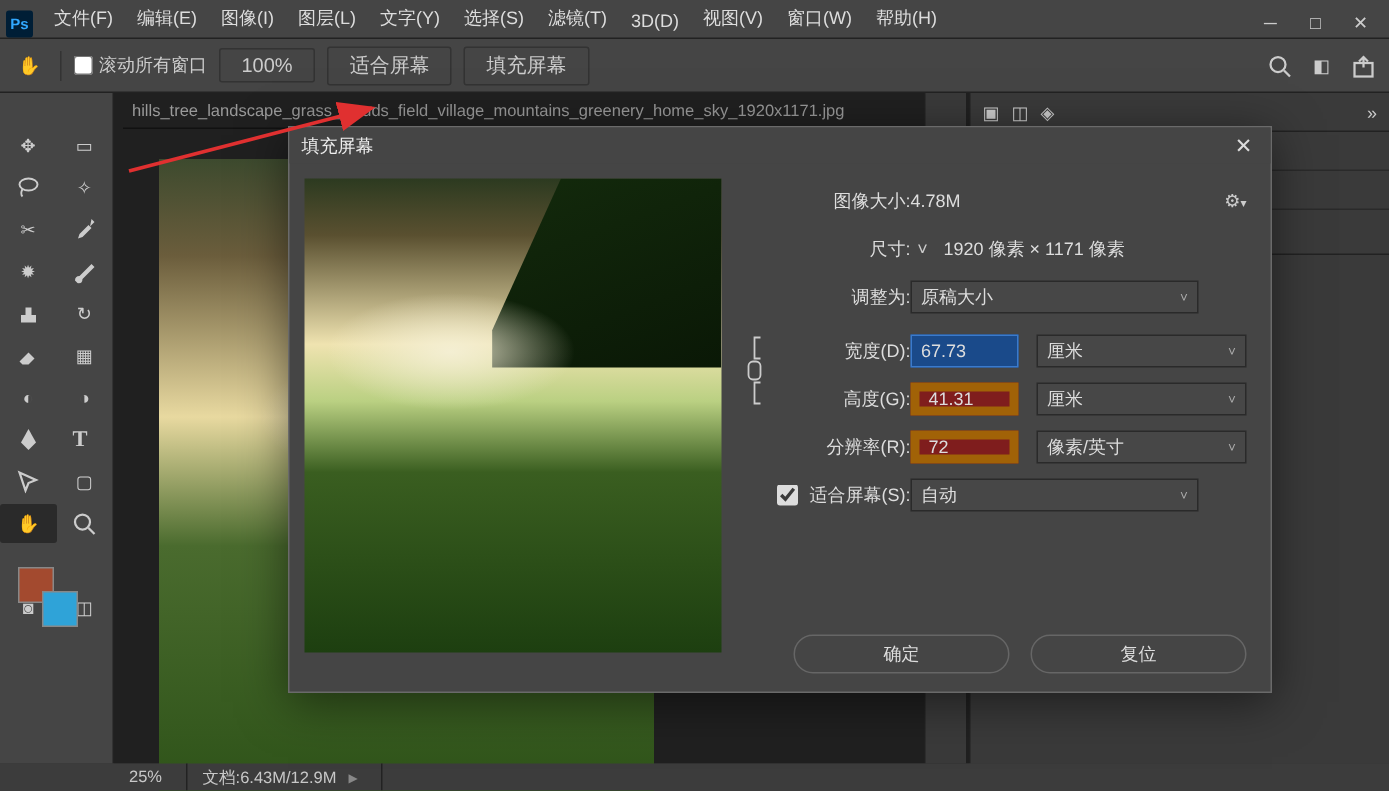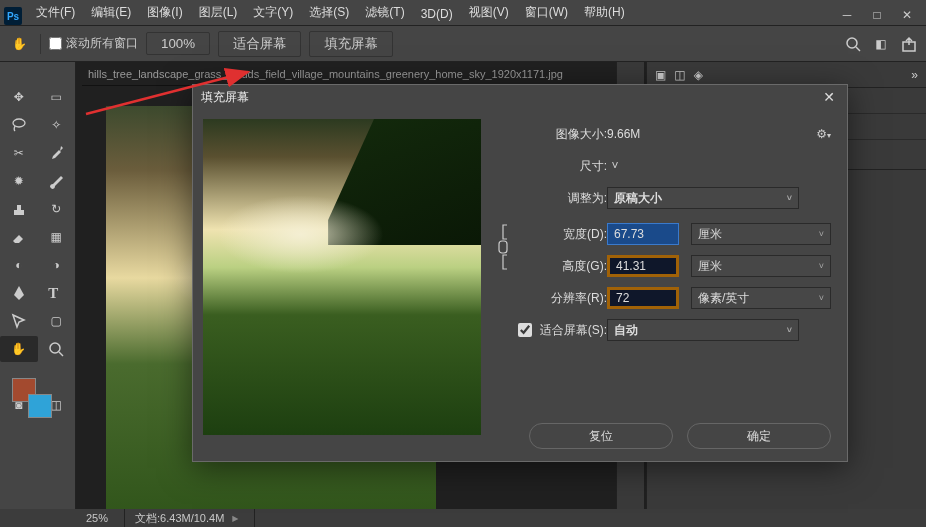--- a/index.html
+++ b/index.html
@@ -49,24 +49,24 @@
 .dlg-body { position: absolute; top: 24px; left: 0; right: 0; bottom: 0; padding: 10px; display: flex; gap: 12px; }
 .dlg-preview { width: 292px; height: 316px; background: linear-gradient(180deg, #2c3a20 0%, #5a5030 12%, #efe3b0 35%, #bad082 47%, #3a5e20 62%, #1d3f10 100%); position: relative; overflow: hidden; }
 .dlg-preview .mtn2 { position:absolute; top:0; right:0; width:55%; height:40%; background: linear-gradient(160deg, #132a0c, #0a1806); clip-path: polygon(0 80%, 30% 0, 100% 0, 100% 100%, 0 100%); }
 .dlg-preview .cloud2 { position: absolute; left: 5%; top: 24%; width: 60%; height: 25%; background: radial-gradient(ellipse, rgba(245,240,215,0.9), transparent 70%); border-radius: 50%; }
 .dlg-form { flex: 1; padding: 4px 6px 0 0; }
 .dlg-row { display: flex; align-items: center; margin-bottom: 10px; height: 22px; }
 .dlg-label { width: 114px; text-align: right; color: #ddd; font-size: 12px; }
 .dlg-val { color: #ddd; font-size: 12px; }
 .dlg-gear { margin-left: auto; color: #ccc; }
 .dlg-dim-toggle { width: 16px; height: 16px; display: inline-flex; align-items: center; justify-content: center; margin-right: 6px; color: #ccc; }
-.dlg-input { width: 72px; height: 22px; background: #0f172a; border: 3px solid #a16207; color: #ddd; padding: 0 6px; font-size: 12px; }
+.dlg-input { width: 72px; height: 22px; background: #7f1d1d; border: 6px solid #a16207; color: #ddd; padding: 0 6px; font-size: 12px; }
 .dlg-input.hl { background: #1a4a8a; border: 1px solid #3a7acc; }
 .dlg-select { width: 140px; height: 22px; background: #474747; border: 1px solid #2a2a2a; color: #ddd; font-size: 12px; padding: 0 6px; display: flex; align-items: center; justify-content: space-between; }
-.dlg-select.wide { width: 192px; font-weight: bold; }
+.dlg-select.wide { width: 192px; }
 .dlg-select .arr { font-size: 9px; color: #aaa; }
 .dlg-link { position: absolute; left: 300px; top: 112px; color: #ccc; }
 .dlg-check { width: 14px; height: 14px; accent-color: #ddd; margin-right: 2px; }
 .dlg-btns { position: absolute; bottom: 12px; right: 16px; display: flex; gap: 14px; }
 .dlg-btn { width: 144px; height: 26px; border: 1px solid #666; border-radius: 13px; background: #454545; color: #ddd; display: flex; align-items: center; justify-content: center; }
 
 
 .arrow-svg { position: absolute; left: 80px; top: 62px; width: 180px; height: 58px; pointer-events: none; z-index: 50; }
 </style>
 </head>
@@ -216,44 +216,45 @@
       <span style="color:#ccc">🔒</span>
     </div>
   </div>
 </div>
 
 <div class="statusbar">
   <div class="status-seg" style="margin-left:76px">
       <span>25%</span>
     </div>
   <div class="status-seg">
-      <span>文档:6.43M/10.4M</span>
+      <span>文档:6.43M/12.9M</span>
       <span class="status-arrow">▶</span>
     </div>
 </div>
 
 <div class="dialog">
   <div class="dlg-title">
     <span>填充屏幕</span>
     <div class="dlg-close">✕</div>
   </div>
   <div class="dlg-body">
     <div class="dlg-preview">
       <div class="mtn2"></div>
         <div class="cloud2"></div>
     </div>
     <div class="dlg-form">
       <div class="dlg-row">
         <div class="dlg-label">图像大小:</div>
-        <div class="dlg-val">9.66M</div>
+        <div class="dlg-val">4.78M</div>
         <div class="dlg-gear">⚙<span style="font-size:8px">▾</span></div>
       </div>
       <div class="dlg-row">
         <div class="dlg-label">尺寸:</div>
         <span class="dlg-dim-toggle">˅</span>
+        <div class="dlg-val">1920 像素 × 1171 像素</div>
       </div>
       <div class="dlg-row">
         <div class="dlg-label">调整为:</div>
         <div class="dlg-select wide">
             <span>原稿大小</span>
             <span class="arr">˅</span>
           </div>
       </div>
       <div class="dlg-row" style="margin-top:14px">
         <div class="dlg-label">宽度(D):</div>
@@ -291,22 +292,22 @@
             <span>自动</span>
             <span class="arr">˅</span>
           </div>
       </div>
     </div>
     <div class="dlg-link"><svg width="20" height="52" viewBox="0 0 20 52" fill="none" stroke="#ccc" stroke-width="1.2">
           <path d="M14 4h-4v14h4M14 34h-4v14h4"></path>
           <rect x="6" y="20" width="8" height="12" rx="3"></rect>
         </svg></div>
     <div class="dlg-btns">
+      <div class="dlg-btn">确定</div>
       <div class="dlg-btn">复位</div>
-      <div class="dlg-btn">确定</div>
     </div>
   </div>
 </div>
 
 <svg class="arrow-svg">
     <defs>
       <marker id="ah" markerWidth="10" markerHeight="8" refX="9" refY="4" orient="auto">
         <polygon points="0 0, 10 4, 0 8" fill="#e03030"></polygon>
       </marker>
     </defs>

